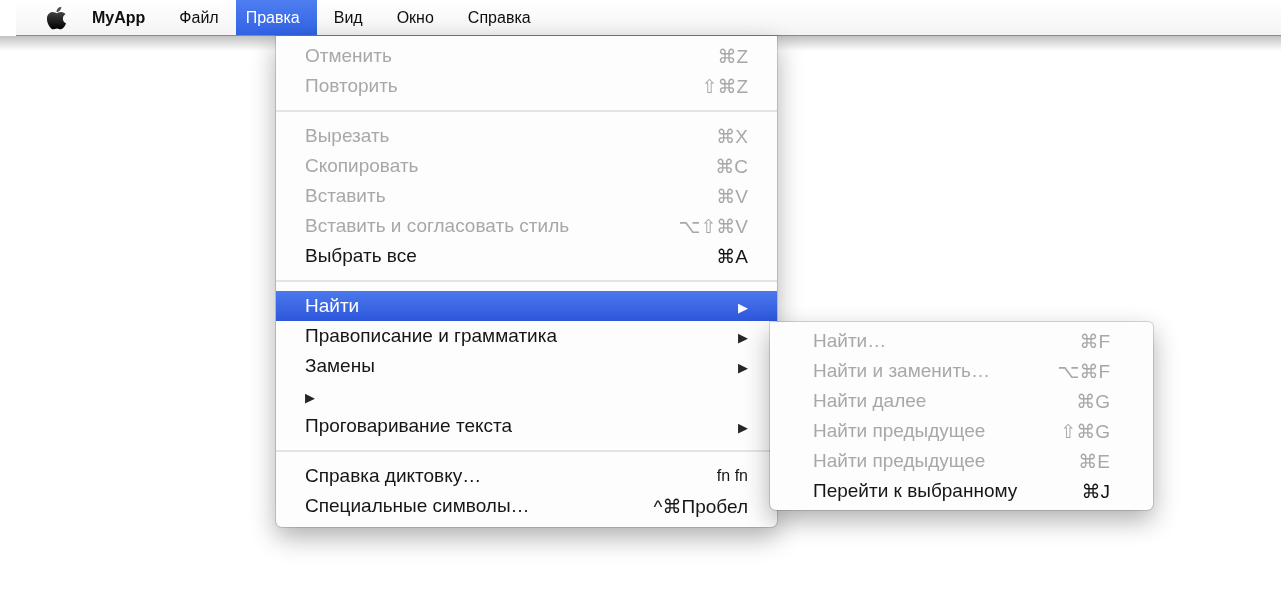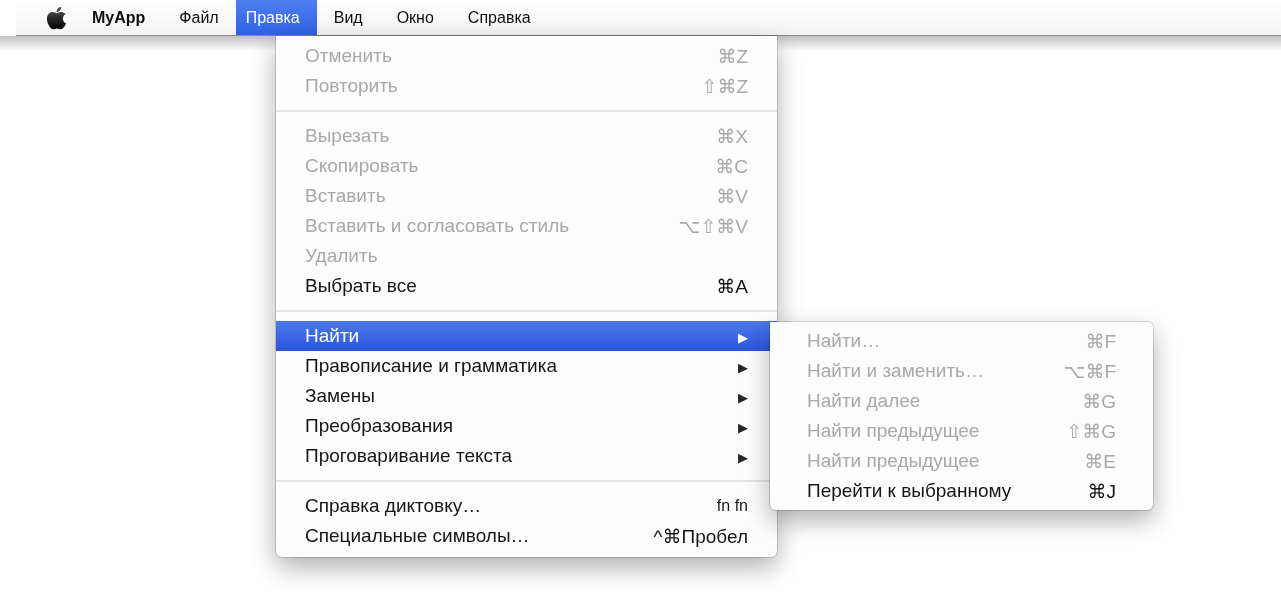--- a/index.html
+++ b/index.html
@@ -45,21 +45,21 @@
     z-index: 10;
   }
   .edit-menu {
     left: 267px; top: 36px; width: 501px;
     padding: 5px 0 6px 0;
     border-radius: 0 0 6px 6px;
     margin-left: 9px;
   }
   .find-submenu {
     left: 770px; top: 322px; width: 383px;
-    padding: 4px 8px;
+    padding: 4px 14px;
     border-radius: 0 5px 6px 6px;
     z-index: 11;
   }
 
   .mi {
     height: 30px; display: flex; align-items: center; justify-content: space-between;
     padding: 0 29px; font-size: 19px; color: #161616; white-space: nowrap;
   }
   .mi .lbl { pointer-events: none; }
   .mi .sc { color: inherit; }
@@ -124,45 +124,40 @@
       <span class="sc">⌘C</span>
     </div>
     <div class="mi disabled">
       <span class="lbl">Вставить</span>
       <span class="sc">⌘V</span>
     </div>
     <div class="mi disabled">
       <span class="lbl">Вставить и согласовать стиль</span>
       <span class="sc">⌥⇧⌘V</span>
     </div>
-    <div class="mi disabled">
-      <span class="lbl">Удалить</span>
-      <span class="sc"></span>
-    </div>
     <div class="mi">
       <span class="lbl">Выбрать все</span>
       <span class="sc">⌘A</span>
     </div>
     <div class="msep">
         <div class="line"></div>
       </div>
     <div class="mi mi-selected">
       <span class="lbl">Найти</span>
       <span class="arrow">▶</span>
     </div>
     <div class="mi">
       <span class="lbl">Правописание и грамматика</span>
       <span class="arrow">▶</span>
     </div>
     <div class="mi">
       <span class="lbl">Замены</span>
       <span class="arrow">▶</span>
     </div>
     <div class="mi">
-      <span class="lbl">Преобразования</span>
       <span class="arrow">▶</span>
     </div>
     <div class="mi">
       <span class="lbl">Проговаривание текста</span>
       <span class="arrow">▶</span>
     </div>
     <div class="msep">
         <div class="line"></div>
       </div>
     <div class="mi">

